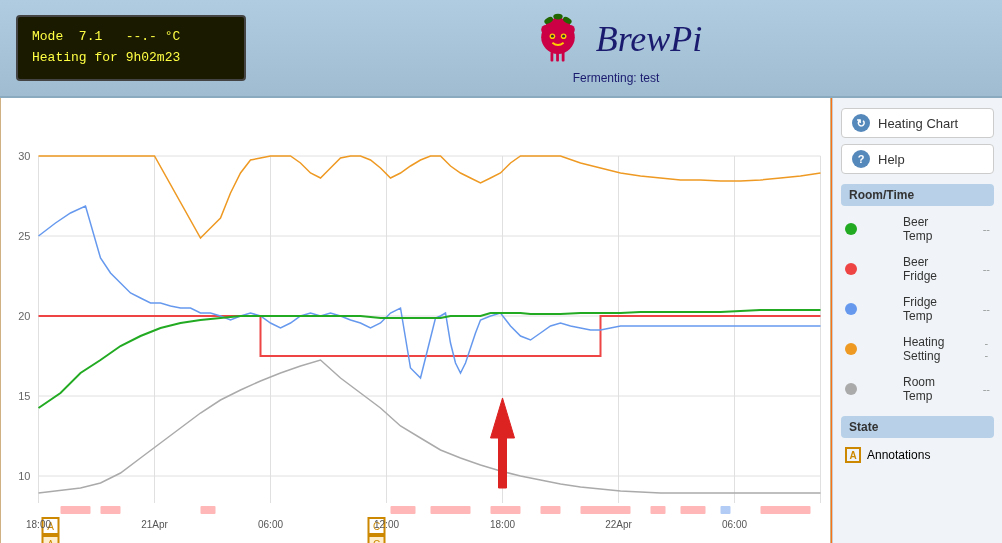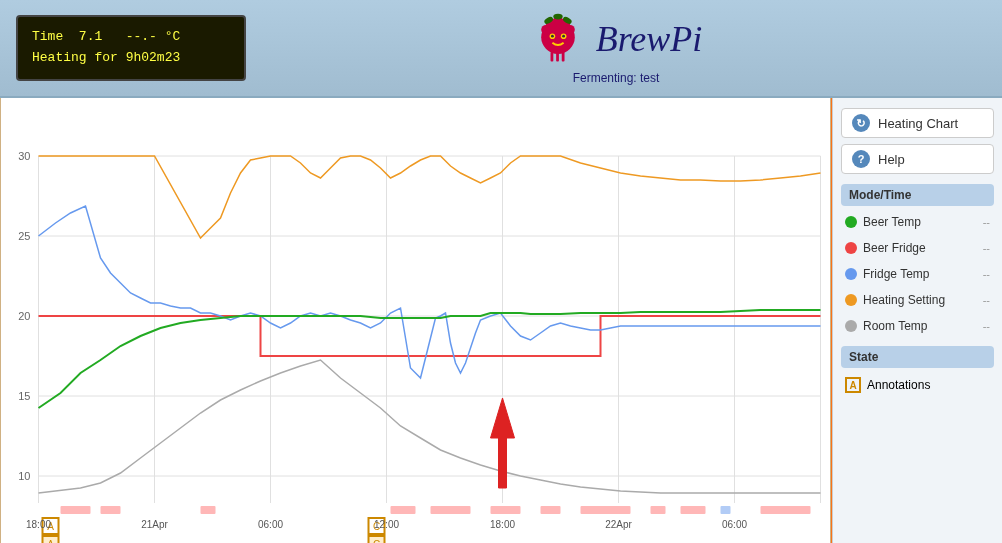--- a/index.html
+++ b/index.html
@@ -122,20 +122,21 @@
       margin-top: 4px;
     }
 
     .legend-item {
       display: flex;
       align-items: center;
       justify-content: space-between;
       padding: 3px 4px;
       font-size: 12px;
       color: #333;
+      gap: 40px;
     }
     .legend-dot {
       width: 12px;
       height: 12px;
       border-radius: 50%;
       flex-shrink: 0;
     }
     .legend-label {
       flex: 1;
       margin-left: 6px;
@@ -169,21 +170,21 @@
     .chart-svg {
       width: 100%;
       height: 100%;
     }
   </style>
 </head>
 <body>
 
 <div class="header">
   <div class="lcd-display">
-    <div><span>Time</span>&nbsp;&nbsp;<span>7.1</span> &nbsp;&nbsp;<span>--.-</span> <span>°C</span></div>
+    <div><span>Mode</span>&nbsp;&nbsp;<span>7.1</span> &nbsp;&nbsp;<span>--.-</span> <span>°C</span></div>
     <div><span>Heating for</span> <span>9h02m23</span></div>
   </div>
   <div class="logo-area">
     <div class="logo-img">
 
       <svg class="raspberry" viewBox="0 0 60 60" xmlns="http://www.w3.org/2000/svg">
         <circle cx="30" cy="28" r="18" fill="#cc0044"></circle>
         <circle cx="23" cy="14" r="6" fill="#cc0044"></circle>
         <circle cx="37" cy="14" r="6" fill="#cc0044"></circle>
         <circle cx="17" cy="20" r="5" fill="#cc0044"></circle>
@@ -299,21 +300,21 @@
     <button class="sidebar-btn">
       <div class="btn-icon icon-refresh">↻</div>
       <span>Heating Chart</span>
     </button>
 
     <button class="sidebar-btn">
       <div class="btn-icon icon-help">?</div>
       <span>Help</span>
     </button>
 
-    <div class="sidebar-section">Mode/Time</div>
+    <div class="sidebar-section">Room/Time</div>
 
     <div class="legend-item">
       <div class="legend-dot" style="background:#22aa22;"></div>
       <span class="legend-label">Beer Temp</span>
       <span class="legend-dash">--</span>
     </div>
 
     <div class="legend-item">
       <div class="legend-dot" style="background:#ee4444;"></div>
       <span class="legend-label">Beer Fridge</span>

